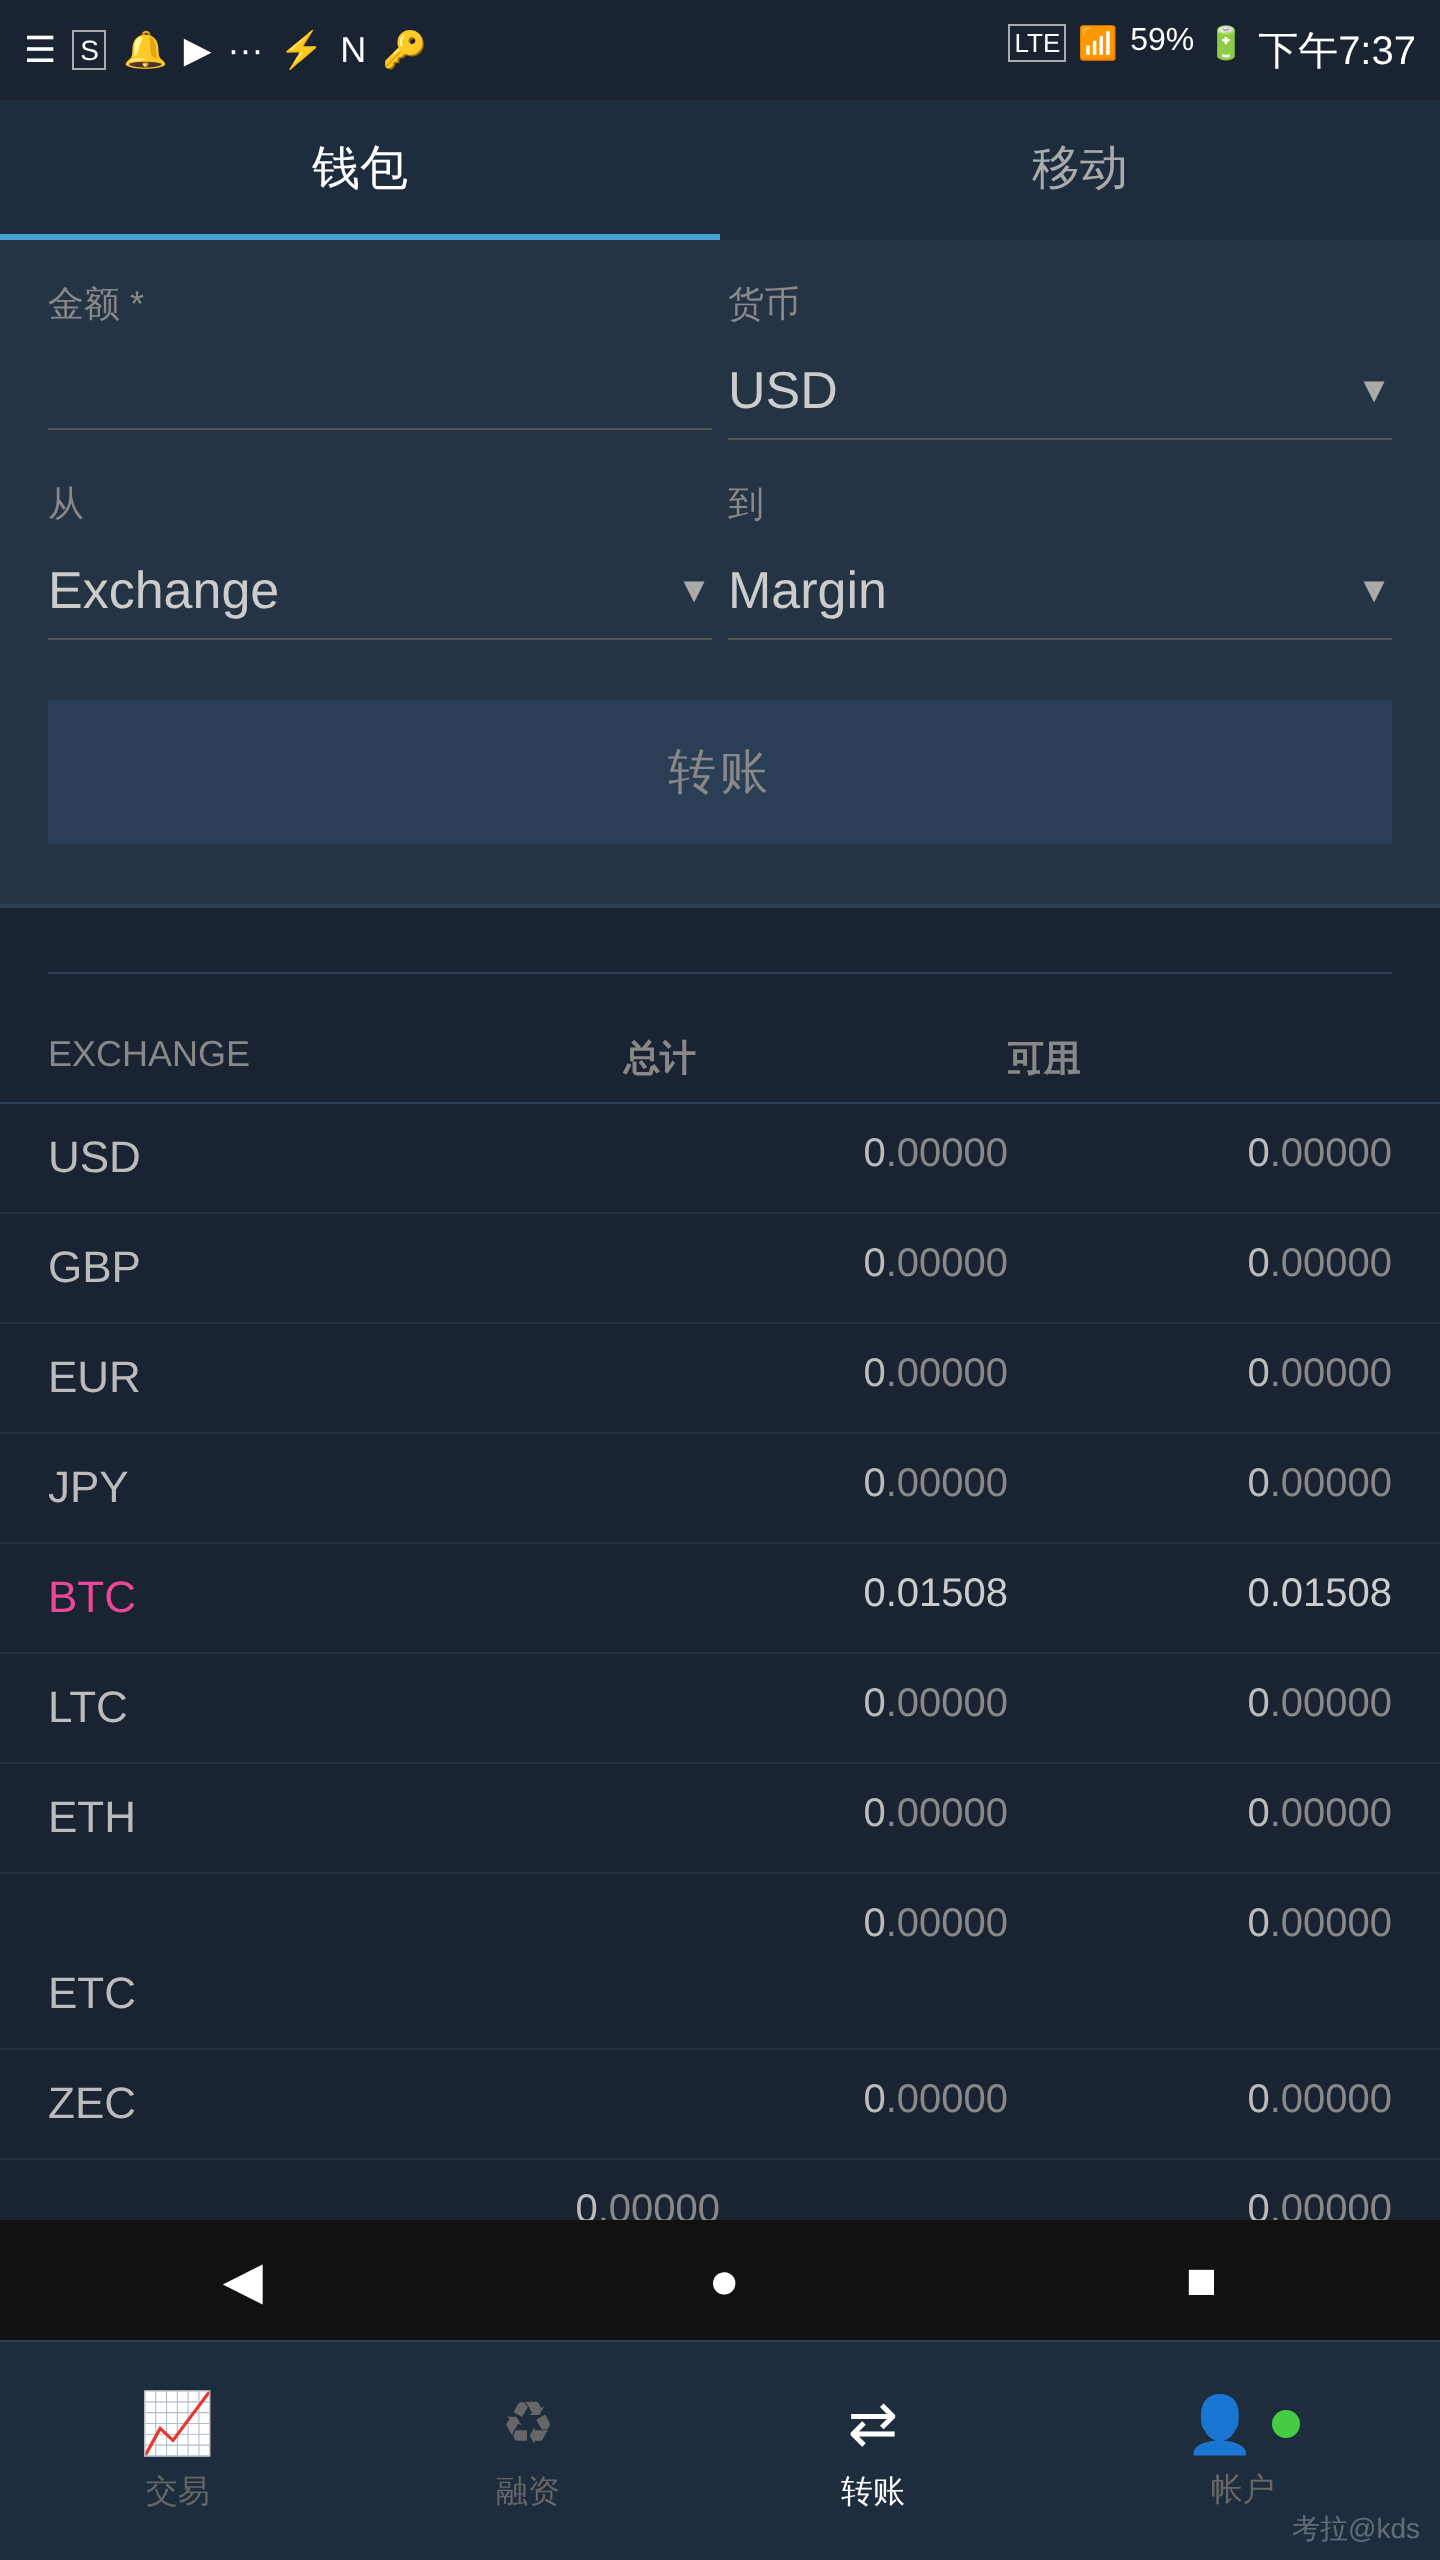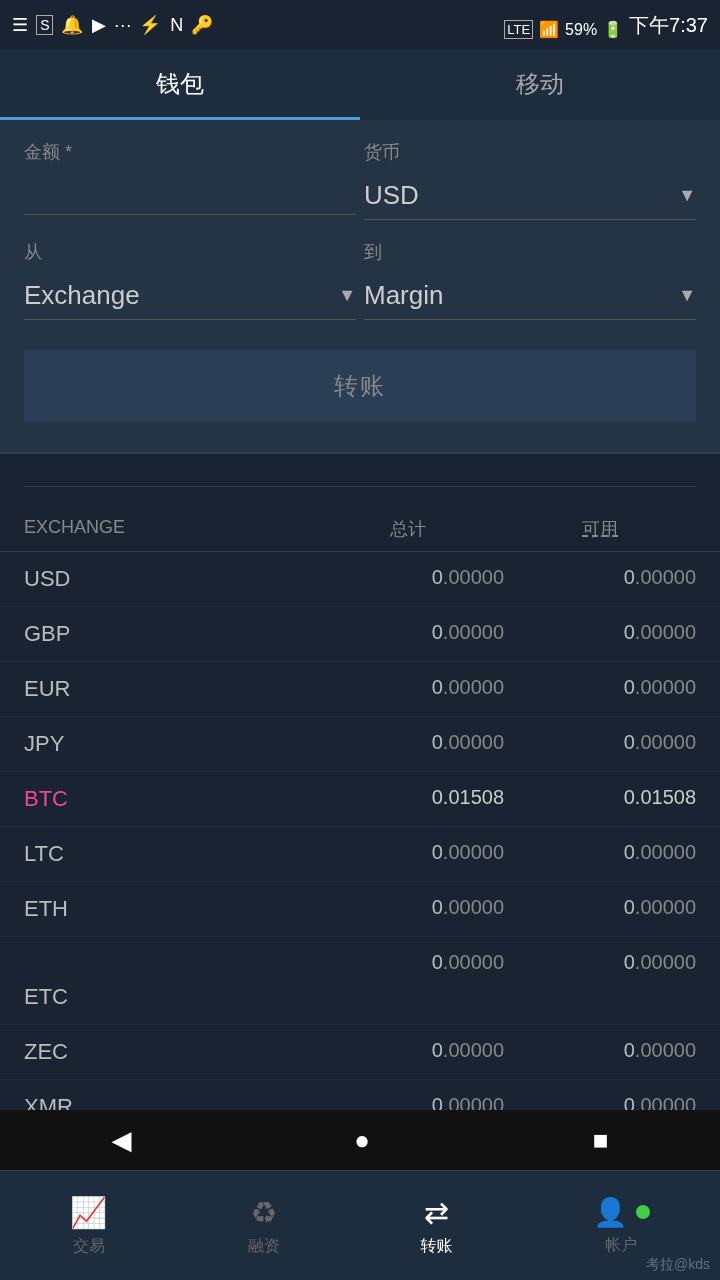--- a/index.html
+++ b/index.html
@@ -19,21 +19,21 @@
       height: 50px;
       background: #1a2332;
       display: flex;
       align-items: center;
       justify-content: space-between;
       padding: 0 12px;
       font-size: 18px;
       color: #fff;
     }
     .status-left { display: flex; align-items: center; gap: 8px; }
-    .status-right { display: flex; align-items: flex-end; gap: 6px; font-size: 16px; }
+    .status-right { display: flex; align-items: flex-start; gap: 6px; font-size: 16px; }
 
     
     .tab-header {
       display: flex;
       width: 720px;
       height: 70px;
       background: #1e2d3e;
     }
     .tab-item {
       flex: 1;
@@ -153,21 +153,22 @@
     .col-name {
       flex: 1.5;
       font-size: 18px;
       color: #888;
       text-transform: uppercase;
     }
     .col-total, .col-avail {
       flex: 1;
       font-size: 18px;
       color: #888;
-      text-align: center;
+      text-align: left;
+      font-weight: bold;
     }
     .col-avail {
       text-decoration: underline;
       text-decoration-style: dashed;
     }
 
     .exchange-row {
       display: flex;
       padding: 14px 24px;
       border-bottom: 1px solid #22303f;
@@ -407,21 +408,20 @@
       <div class="exchange-row">
       <span class="currency-name" style="color:#bbb;">ZEC</span>
       <span class="currency-total" style="color:#888;">
         <span style="color:#bbb;">0</span>.00000
       </span>
       <span class="currency-avail" style="color:#888;">
         <span style="color:#bbb;">0</span>.00000
       </span>
     </div>
       <div class="exchange-row">
-      <span class="currency-name" style="color:#bbb;">XMR</span>
       <span class="currency-total" style="color:#888;">
         <span style="color:#bbb;">0</span>.00000
       </span>
       <span class="currency-avail" style="color:#888;">
         <span style="color:#bbb;">0</span>.00000
       </span>
     </div>
       <div class="exchange-row">
       <span class="currency-name" style="color:#bbb;">DASH</span>
       <span class="currency-total" style="color:#888;">

